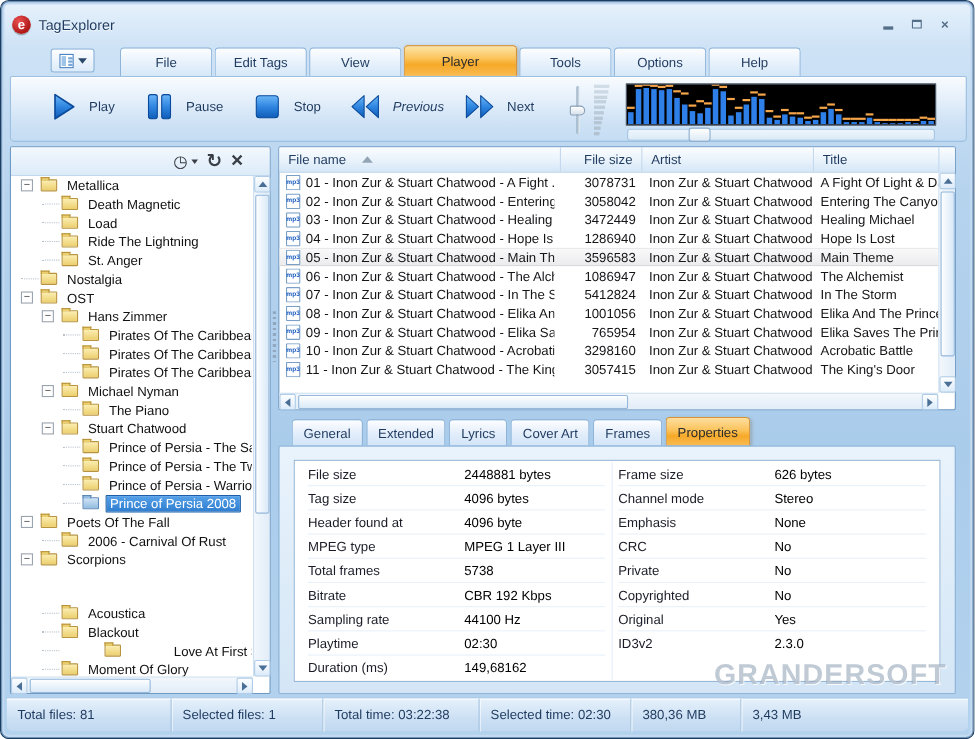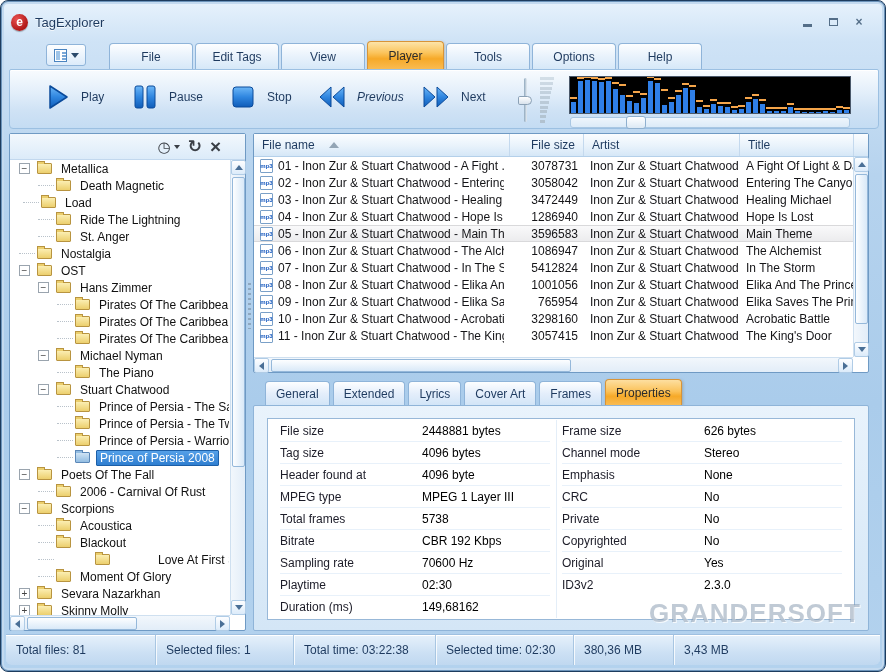--- a/index.html
+++ b/index.html
@@ -24,21 +24,21 @@
   .launcher{ position:absolute; left:37px; top:3px; width:40px; height:22px; border:1px solid #8fb4d9; border-radius:3px;
     background:linear-gradient(#fdfeff,#dcebfa); display:flex; align-items:center; justify-content:center; gap:4px; }
   .launcher .grid{ width:13px; height:13px; border:1px solid #4a84c0; background:#fff; position:relative; }
   .launcher .grid::before{ content:''; position:absolute; left:1px; top:1px; width:4px; height:9px; background:#9ec4e8; }
   .launcher .grid::after{ content:''; position:absolute; left:7px; top:2px; width:4px; height:2px; box-shadow:0 3px 0 #7aa8d8, 0 6px 0 #7aa8d8; background:#7aa8d8; }
   .caret{ width:0; height:0; border-left:4px solid transparent; border-right:4px solid transparent; border-top:5px solid #2b4a6b; }
   .tabs{ position:absolute; left:100px; top:2px; height:26px; display:flex; gap:2px; }
   .tab{ width:84px; height:26px; border:1px solid #8fb4d9; border-bottom:none; border-radius:4px 4px 0 0;
     background:linear-gradient(#fdfeff,#eaf3fc 45%,#d6e8f8); color:#1e3a5f; font-size:12px;
     display:flex; align-items:center; justify-content:center; cursor:default; }
-  .tab.active{ width:77px; height:28px; margin-top:-2px; border-color:#d89438; color:#2b2b2b;
+  .tab.active{ width:103px; height:28px; margin-top:-2px; border-color:#d89438; color:#2b2b2b;
     background:linear-gradient(#fde4a8,#fbc45c 40%,#f6a928 62%,#f9bb52); box-shadow:1px 1px 3px rgba(90,60,0,.25); }
 
   
   .toolbar{ position:absolute; left:8px; top:68px; width:870px; height:60px; border:1px solid #9cc0e2; border-radius:2px 2px 4px 4px;
     background:linear-gradient(#f8fbfe,#e2eefa 40%,#cfe2f5 70%,#c4dcf3); box-shadow:inset 0 1px 0 #fff; }
   .pbtn{ position:absolute; top:12px; display:flex; align-items:center; gap:9px; cursor:default; }
   .plabel{ font-size:12px; color:#1e3a5f; }
   .picon svg{ display:block; }
   .vslider{ position:absolute; left:508px; top:8px; width:14px; height:44px; }
   .vtrack{ position:absolute; left:6px; top:0; width:3px; height:44px; background:linear-gradient(90deg,#8fa8bd,#e8eef4); border-radius:2px; }
@@ -421,21 +421,21 @@
         <div class="trow" style="padding-left: 8px;">
           <span class="exp">−</span>
           <span class="folder"></span>
           <span class="tlabel">Metallica</span>
         </div>
         <div class="trow" style="padding-left: 27px;">
           <span class="stub"></span>
           <span class="folder"></span>
           <span class="tlabel">Death Magnetic</span>
         </div>
-        <div class="trow" style="padding-left: 12px;">
+        <div class="trow" style="padding-left: 27px;">
           <span class="stub"></span>
           <span class="folder"></span>
           <span class="tlabel">Load</span>
         </div>
         <div class="trow" style="padding-left: 27px;">
           <span class="stub"></span>
           <span class="folder"></span>
           <span class="tlabel">Ride The Lightning</span>
         </div>
         <div class="trow" style="padding-left: 27px;">
@@ -516,21 +516,21 @@
         <div class="trow" style="padding-left: 27px;">
           <span class="stub"></span>
           <span class="folder"></span>
           <span class="tlabel">2006 - Carnival Of Rust</span>
         </div>
         <div class="trow" style="padding-left: 8px;">
           <span class="exp">−</span>
           <span class="folder"></span>
           <span class="tlabel">Scorpions</span>
         </div>
-        <div class="trow" style="padding-left: 27px;">
+        <div class="trow" style="padding-left: 27px; margin-top: 32px;">
           <span class="stub"></span>
           <span class="folder"></span>
           <span class="tlabel">Acoustica</span>
         </div>
         <div class="trow" style="padding-left: 27px;">
           <span class="stub"></span>
           <span class="folder"></span>
           <span class="tlabel">Blackout</span>
         </div>
         <div class="trow" style="padding-left: 27px; gap: 39px;">
@@ -743,21 +743,21 @@
           <div class="prow">
             <span class="plab">Total frames</span>
             <span class="pval">5738</span>
           </div>
           <div class="prow">
             <span class="plab">Bitrate</span>
             <span class="pval">CBR 192 Kbps</span>
           </div>
           <div class="prow">
             <span class="plab">Sampling rate</span>
-            <span class="pval">70600 Hz</span>
+            <span class="pval">44100 Hz</span>
           </div>
           <div class="prow">
             <span class="plab">Playtime</span>
             <span class="pval">02:30</span>
           </div>
           <div class="prow">
             <span class="plab">Duration (ms)</span>
             <span class="pval">149,68162</span>
           </div>
         </div>

